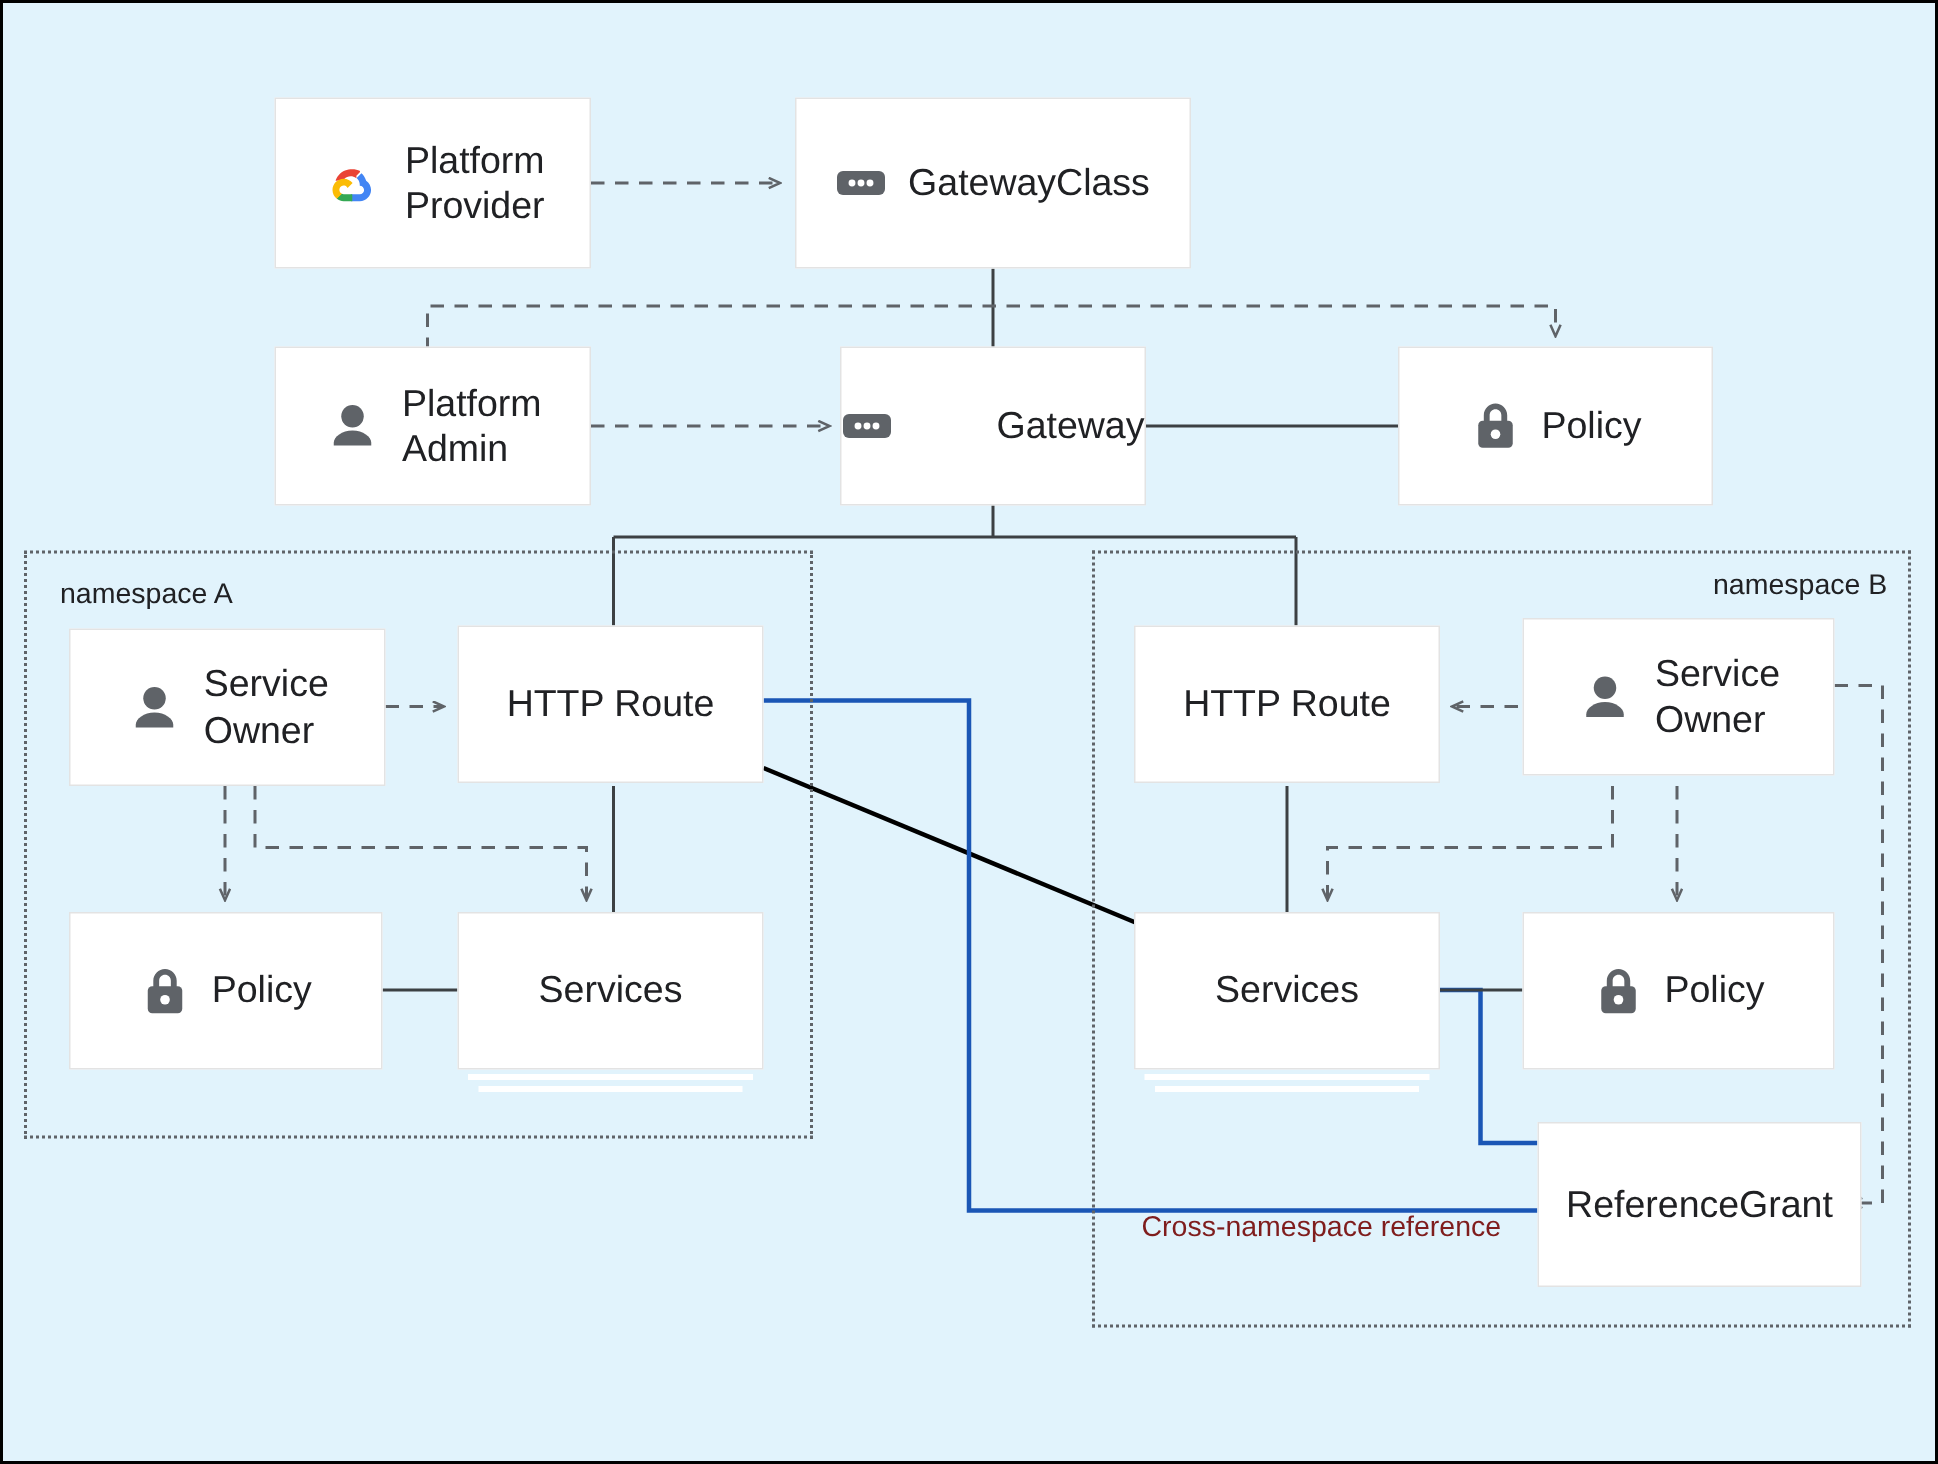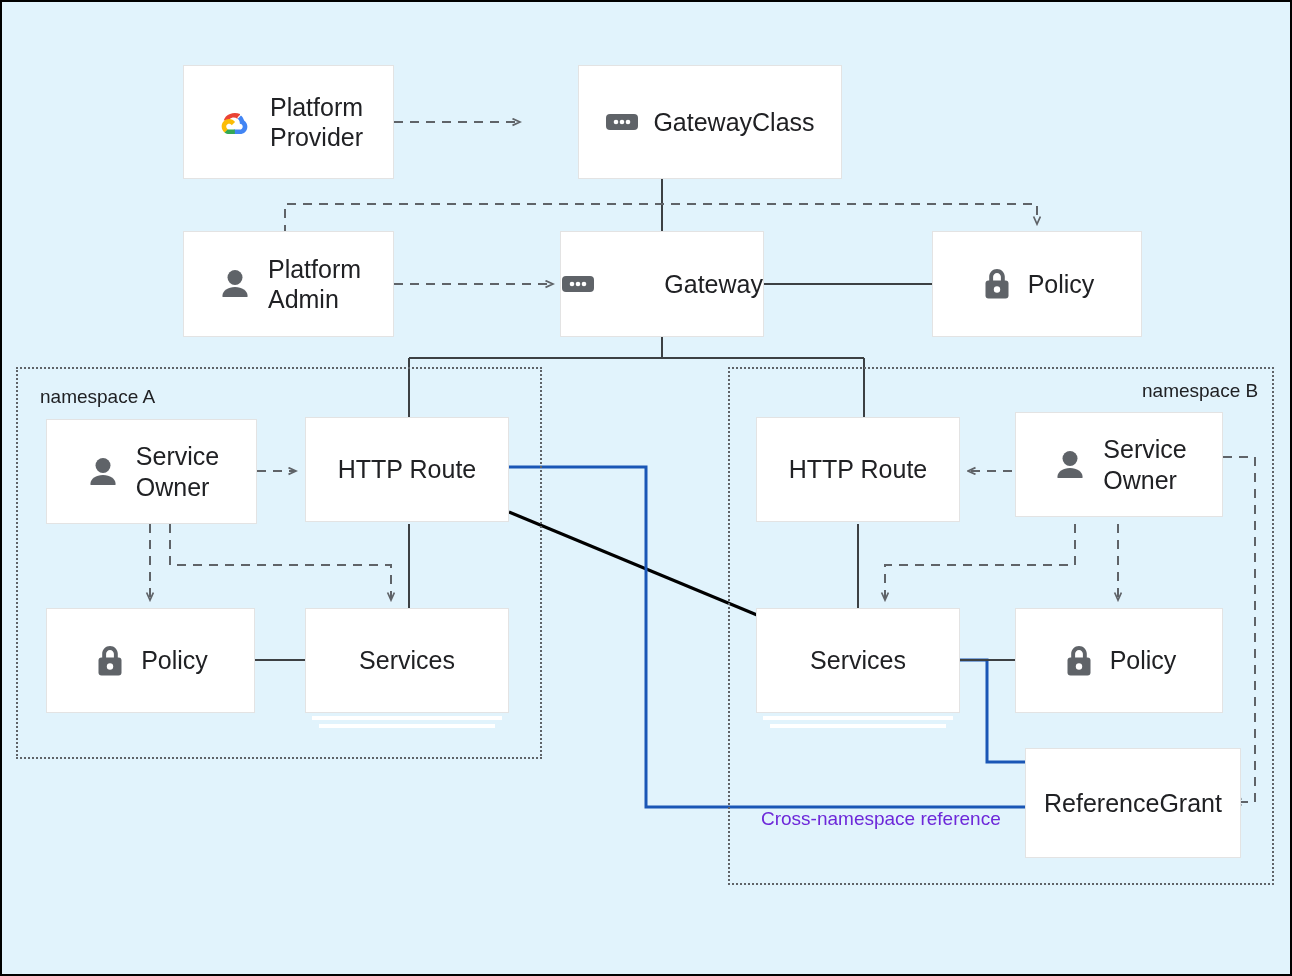--- a/index.html
+++ b/index.html
@@ -35,21 +35,21 @@
   .ns-label{
     position:absolute;
     font-size:19px;
     color:#202124;
     z-index:2;
     white-space:nowrap;
   }
   .xns-label{
     position:absolute;
     font-size:19px;
-    color:#6d28d9;
+    color:#7f1d1d;
     z-index:6;
     white-space:nowrap;
   }
   .stack{
     position:absolute;
     height:4px;
     background:#ffffff;
     z-index:4;
   }
   .icon{display:inline-flex;align-items:center;justify-content:center;flex:0 0 auto;}
@@ -119,21 +119,21 @@
         <path d="M23.6 12.2l2.3-2.3 0.15-0.97C21.8 7.1 15.6 7.5 11.9 11.6c-1.03 1.13-1.79 2.55-2.2 3.96l0.83-0.12 4.6-0.76 0.36-0.36c2.04-2.24 5.5-2.55 7.86-0.63l0.27 0.07z" fill="#ea4335"></path>
         <path d="M30.1 15.5c-0.53-1.95-1.62-3.71-3.13-5.05l-3.23 3.23c1.36 1.11 2.14 2.79 2.1 4.55v0.57c1.59 0 2.88 1.29 2.88 2.88s-1.29 2.85-2.88 2.85h-5.76l-0.57 0.6v3.45l0.57 0.54h5.76c4.13 0.03 7.5-3.27 7.53-7.4 0.02-2.5-1.21-4.85-3.27-6.28z" fill="#4285f4"></path>
         <path d="M15.1 29.1h5.75v-4.6h-5.75c-0.41 0-0.81-0.09-1.18-0.26l-0.81 0.25-2.32 2.23-0.2 0.78c1.3 0.98 2.88 1.61 4.51 1.6z" fill="#34a853"></path>
         <path d="M15.1 14.1c-4.13 0.02-7.46 3.39-7.44 7.52 0.01 2.31 1.09 4.48 2.92 5.88l3.34-3.34c-1.45-0.65-2.09-2.36-1.44-3.81s2.36-2.09 3.81-1.44c0.64 0.29 1.15 0.8 1.44 1.44l3.34-3.34c-1.42-1.86-3.63-2.94-5.97-2.91z" fill="#fbbc05"></path>
       </svg>
     </span>
     <span class="label">Platform
 Provider</span>
   </div>
 
-  <div class="node" style="left:528px;top:63px;width:264px;height:114px;margin-left:48px;">
+  <div class="node" style="left:528px;top:63px;width:264px;height:114px;">
     <span class="icon">
       <svg width="34" height="22" viewBox="0 0 34 22">
         <rect x="1" y="3" width="32" height="16" rx="4" fill="#5f6368"></rect>
         <circle cx="11" cy="11" r="2.3" fill="#ffffff"></circle>
         <circle cx="17" cy="11" r="2.3" fill="#ffffff"></circle>
         <circle cx="23" cy="11" r="2.3" fill="#ffffff"></circle>
       </svg>
     </span>
     <span class="label">GatewayClass</span>
   </div>

